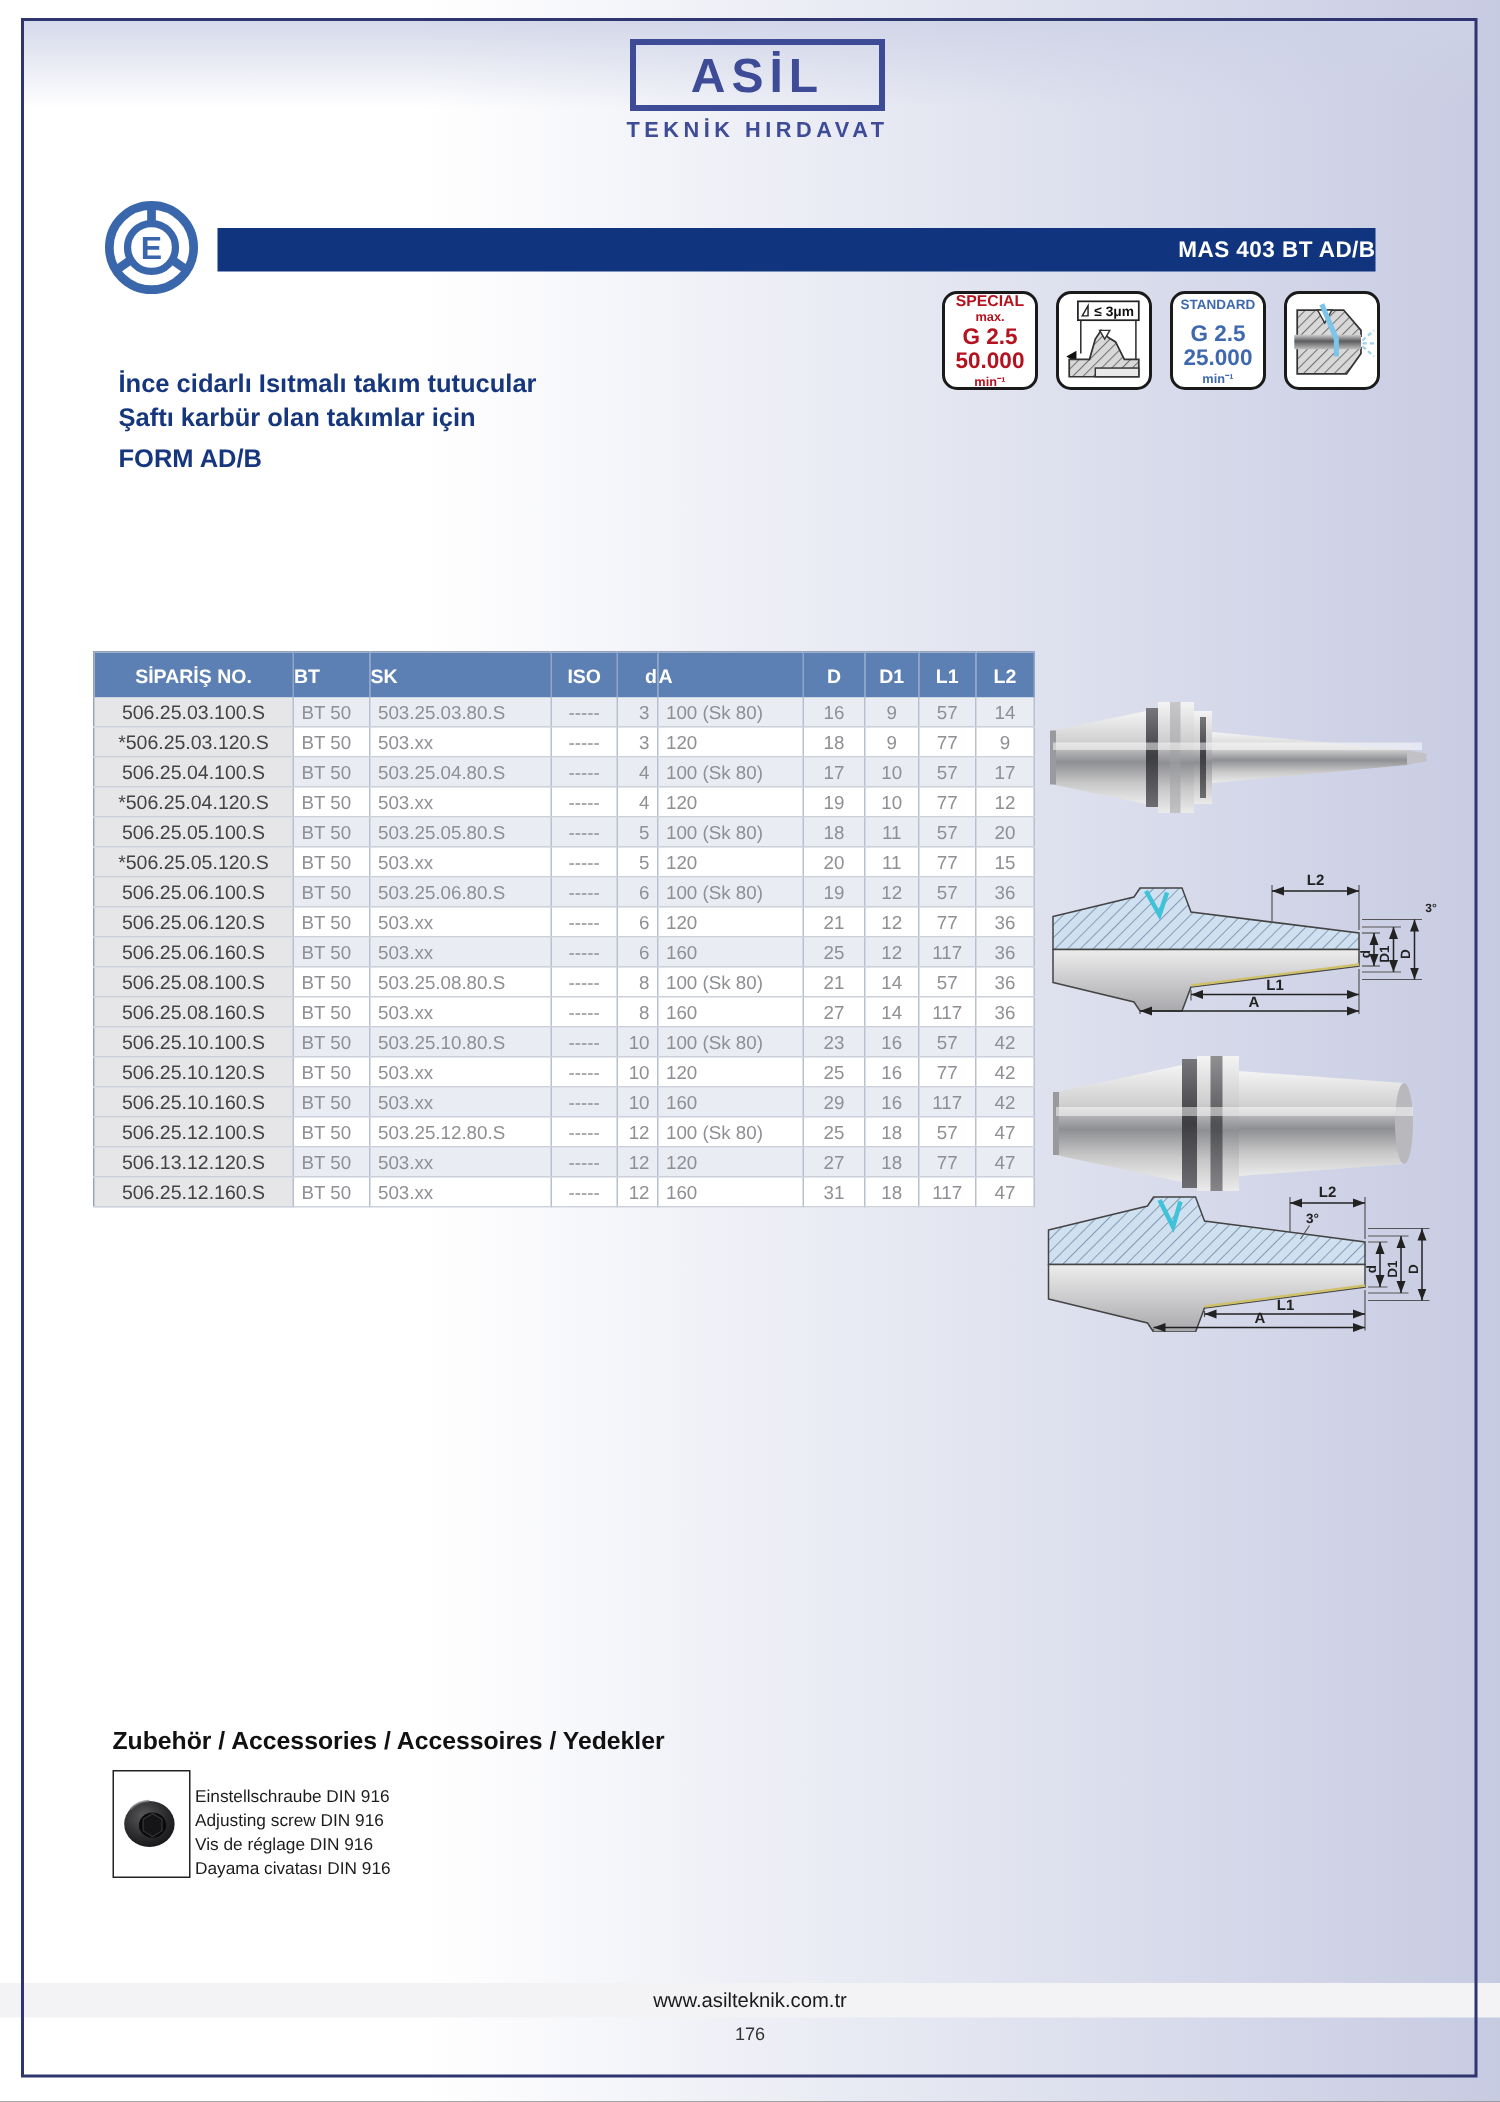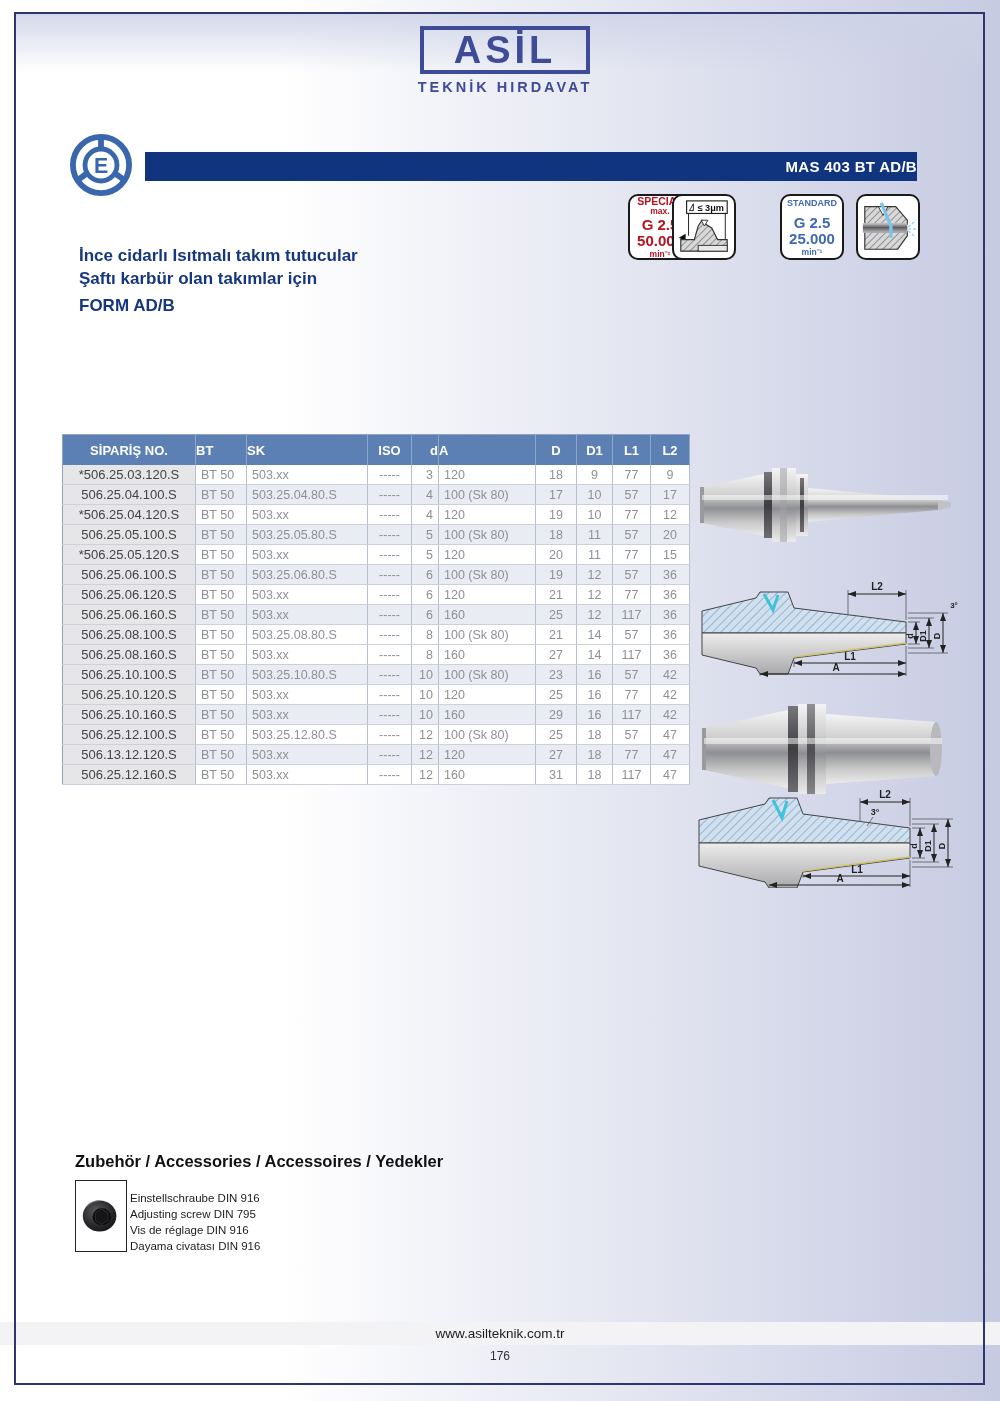--- a/index.html
+++ b/index.html
@@ -6,34 +6,34 @@
   .page{position:relative;width:1000px;height:1401px;overflow:hidden;
         font-family:"Liberation Sans", sans-serif;
         background:linear-gradient(to right,#ffffff 0%,#ffffff 28%,#c7cbe2 100%);}
   .top-band{position:absolute;left:16px;top:14px;right:16px;height:58px;
         background:linear-gradient(to bottom,rgba(205,210,230,.85),rgba(205,210,230,0));}
   .frame{position:absolute;left:14px;top:12px;width:971px;height:1373px;
         border:2px solid #2f356e;box-sizing:border-box;pointer-events:none;}
   
   .logo-box{position:absolute;left:420px;top:26px;width:170px;height:48px;border:4px solid #3e4b96;
         box-sizing:border-box;display:flex;align-items:center;justify-content:center;background:transparent;}
-  .logo-text{font-size:38px;font-weight:800;letter-spacing:4px;color:#3e4b96;line-height:36px;}
+  .logo-text{font-size:32px;font-weight:800;letter-spacing:4px;color:#3e4b96;line-height:36px;}
   .logo-sub{position:absolute;left:398px;top:79px;width:214px;text-align:center;
         font-size:14.5px;font-weight:700;letter-spacing:3px;color:#3e4b96;}
   
   .mas-bar{position:absolute;left:145px;top:152px;width:772px;height:29px;background:#10357e;
         color:#fff;font-size:15px;font-weight:800;text-align:right;line-height:29px;
         box-sizing:border-box;letter-spacing:.3px;}
   .e-logo{position:absolute;left:70px;top:134px;width:62px;height:62px;}
   
   .badge{position:absolute;top:194px;width:64px;height:66px;border:2px solid #1a1a1a;border-radius:10px;
         background:#fff;box-sizing:border-box;display:flex;flex-direction:column;align-items:center;
         justify-content:center;text-align:center;}
   .badge.special{left:628px;color:#b5121f;}
-  .badge.runout{left:672px;}
+  .badge.runout{left:704px;}
   .badge.standard{left:780px;color:#3f69ae;}
   .badge.coolant{left:856px;}
   .badge .l1{font-size:10.5px;font-weight:800;line-height:12px;}
   .badge .l1s{font-size:9px;font-weight:800;line-height:11px;}
   .badge .l2{font-size:8.5px;font-weight:700;line-height:9px;}
   .badge .l3{font-size:15px;font-weight:800;line-height:17px;}
   .badge .l4{font-size:15px;font-weight:800;line-height:16px;}
   .badge .l5{font-size:8.5px;font-weight:700;line-height:10px;}
   .badge .gap{height:5px;}
   
@@ -171,20 +171,32 @@
             <th class="c3">ISO</th>
             <th class="c4">d</th>
             <th class="c5">A</th>
             <th class="c6">D</th>
             <th class="c7">D1</th>
             <th class="c8">L1</th>
             <th class="c9">L2</th>
           </tr>
         </thead>
       <tbody id="bodyRows">
+          <tr class="odd">
+            <td class="c0">506.25.03.100.S</td>
+            <td class="c1">BT 50</td>
+            <td class="c2">503.25.03.80.S</td>
+            <td class="c3">-----</td>
+            <td class="c4">3</td>
+            <td class="c5">100 (Sk 80)</td>
+            <td class="c6">16</td>
+            <td class="c7">9</td>
+            <td class="c8">57</td>
+            <td class="c9">14</td>
+          </tr>
           <tr class="even">
             <td class="c0">*506.25.03.120.S</td>
             <td class="c1">BT 50</td>
             <td class="c2">503.xx</td>
             <td class="c3">-----</td>
             <td class="c4">3</td>
             <td class="c5">120</td>
             <td class="c6">18</td>
             <td class="c7">9</td>
             <td class="c8">77</td>
@@ -534,21 +546,21 @@
         </radialGradient>
       </defs>
       <ellipse cx="28" cy="30" rx="24" ry="22" fill="url(#scr)"></ellipse>
       <ellipse cx="31" cy="31" rx="13" ry="12" fill="#0a0a0b"></ellipse>
       <path d="M31,20 l9,5.5 v11 l-9,5.5 l-9,-5.5 v-11 Z" fill="#151517" stroke="#3c3c40" stroke-width="1"></path>
       <path d="M10,16 a24,22 0 0 1 18,-8" fill="none" stroke="#7a7a7e" stroke-width="2" opacity=".7"></path>
     </svg>
   </div>
   <div class="acc-lines">
     <div>Einstellschraube DIN 916</div>
-    <div>Adjusting screw DIN 795</div>
+    <div>Adjusting screw DIN 916</div>
     <div>Vis de réglage DIN 916</div>
     <div>Dayama civatası DIN 916</div>
   </div>
 
   <div class="site-strip">www.asilteknik.com.tr</div>
   <div class="page-num">176</div>
 
   <div class="frame"></div>
 </div>
 

